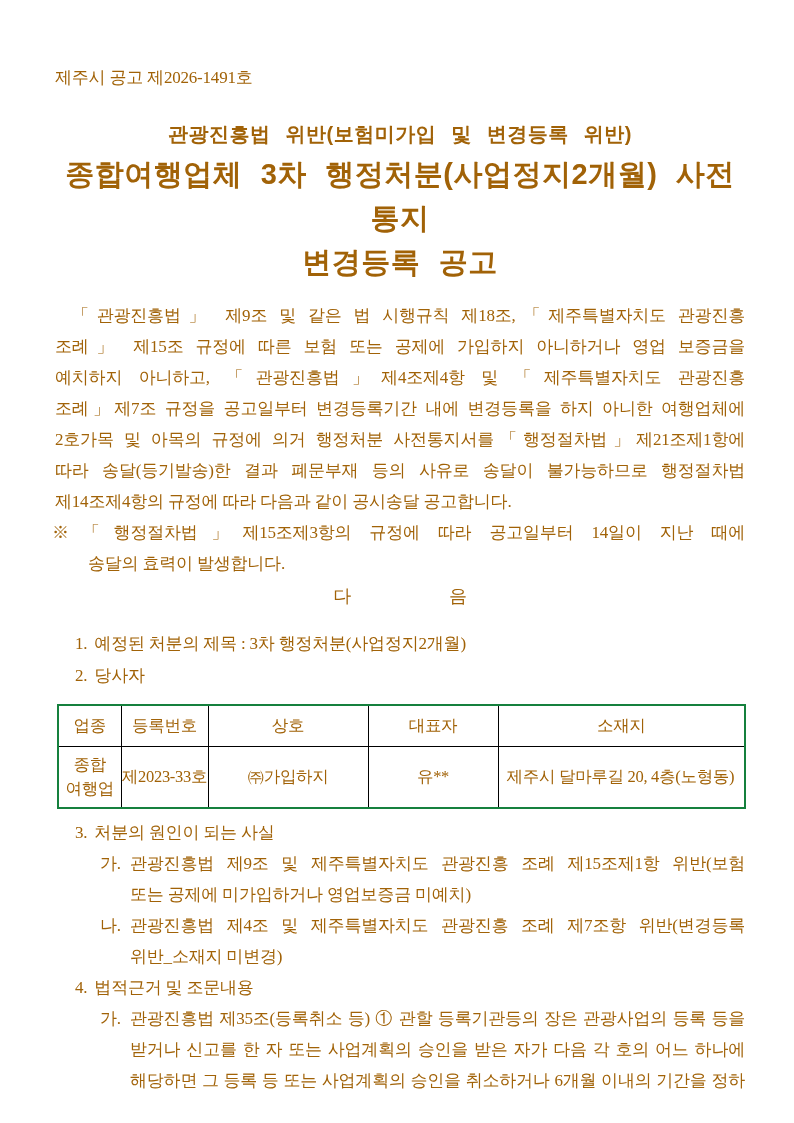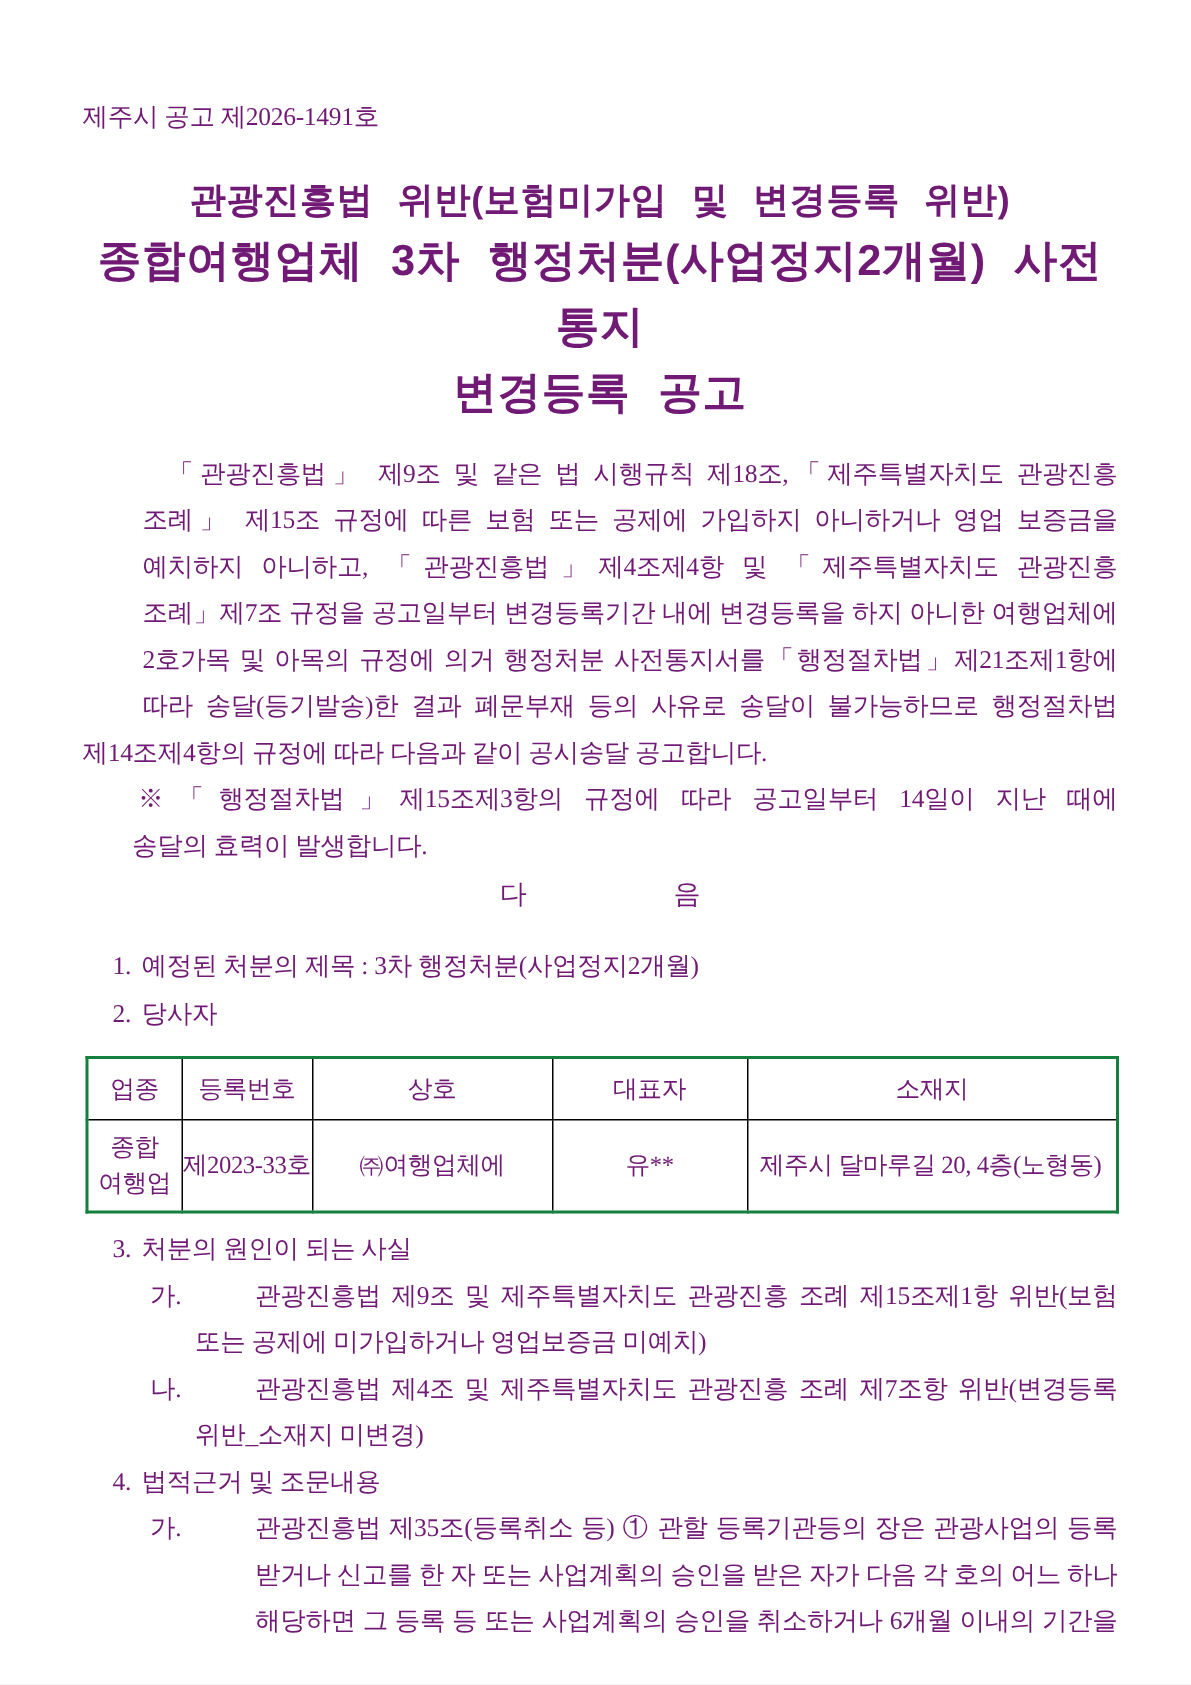--- a/index.html
+++ b/index.html
@@ -1,28 +1,28 @@
 <!DOCTYPE html>
 <html><head>
 <meta charset="utf-8">
 <style>
   html,body { margin:0; padding:0; background:#e8e8e8; }
   .page {
-    width:794px; height:1123px; margin:0 auto; background:#ffffff; color:#701a75;
+    width:794px; height:1123px; margin:0 auto; background:#ffffff; color:#a16207;
     box-sizing:border-box; padding:66px 49px 0 55px; overflow:hidden;
     font-family:"Liberation Serif","DejaVu Serif",serif;
     font-size:17px; letter-spacing:-0.2px;
   }
   .notice-no { font-size:17px; line-height:24px; }
   .title-block { margin-top:26px; text-align:center; font-family:"Liberation Sans","DejaVu Sans",sans-serif; font-weight:700; }
-  .title-l1 { font-size:24px; line-height:36px; word-spacing:9px; letter-spacing:0.5px; }
+  .title-l1 { font-size:20px; line-height:36px; word-spacing:9px; letter-spacing:0.5px; }
   .title-l2 { font-size:29px; line-height:44px; word-spacing:10px; letter-spacing:0.5px; }
   .intro { margin-top:16px; }
   .line  { line-height:31px; height:31px; overflow:hidden; }
-  .j     { text-align:justify; text-align-last:justify;margin-left:40px; }
+  .j     { text-align:justify; text-align-last:justify; }
   .indent1 { text-indent:17px; }
   .note { margin-top:0; margin-left:-3px; }
   .note-cont { padding-left:36px; }
   .daeum { margin-top:2px; line-height:31px; height:31px; display:flex; justify-content:center; gap:98px;
            font-size:18px; }
   .items { margin-top:16px; }
   .numline { padding-left:20px; line-height:32px; height:32px; overflow:hidden; }
   .numline .no { padding-right:7px; }
   .tbl { border-collapse:collapse; table-layout:fixed; width:689px; margin:12px 0 8px 2px;
          border:2px solid #15803d; }
@@ -92,21 +92,21 @@
         <th>상호</th>
         <th>대표자</th>
         <th>소재지</th>
       </tr>
     </thead>
     <tbody>
       <tr>
         <td class="cell-type">종합
 여행업</td>
         <td>제2023-33호</td>
-        <td>㈜여행업체에</td>
+        <td>㈜가입하지</td>
         <td>유**</td>
         <td class="cell-addr">제주시 달마루길 20, 4층(노형동)</td>
       </tr>
     </tbody>
   </table>
 
   <div>
     <div class="secline"><span class="no">3.</span><span>처분의 원인이 되는 사실</span></div>
     <div class="sub">
       <span class="lbl">가.</span>

